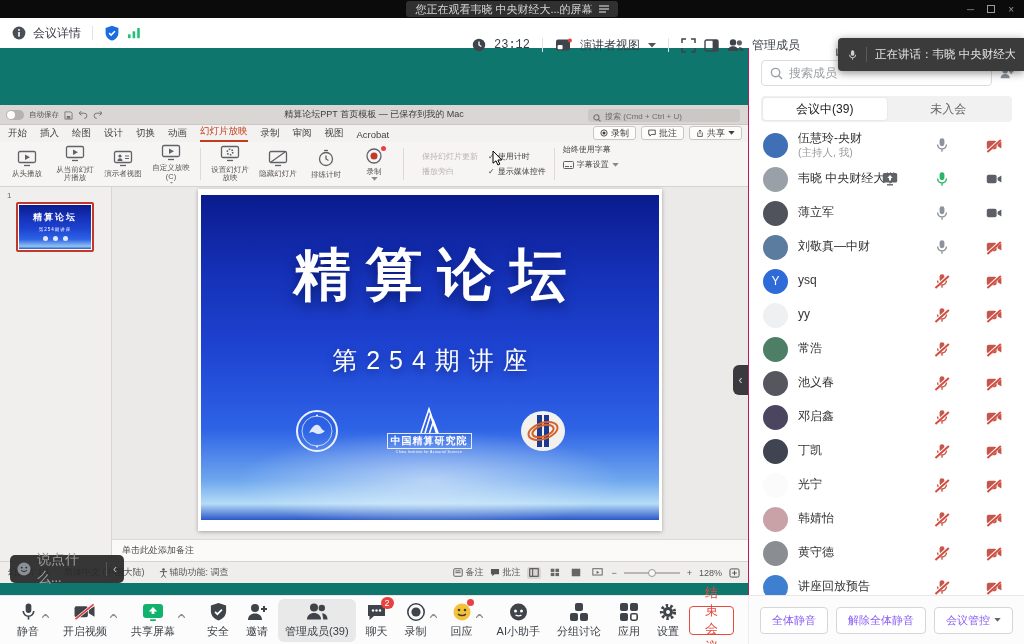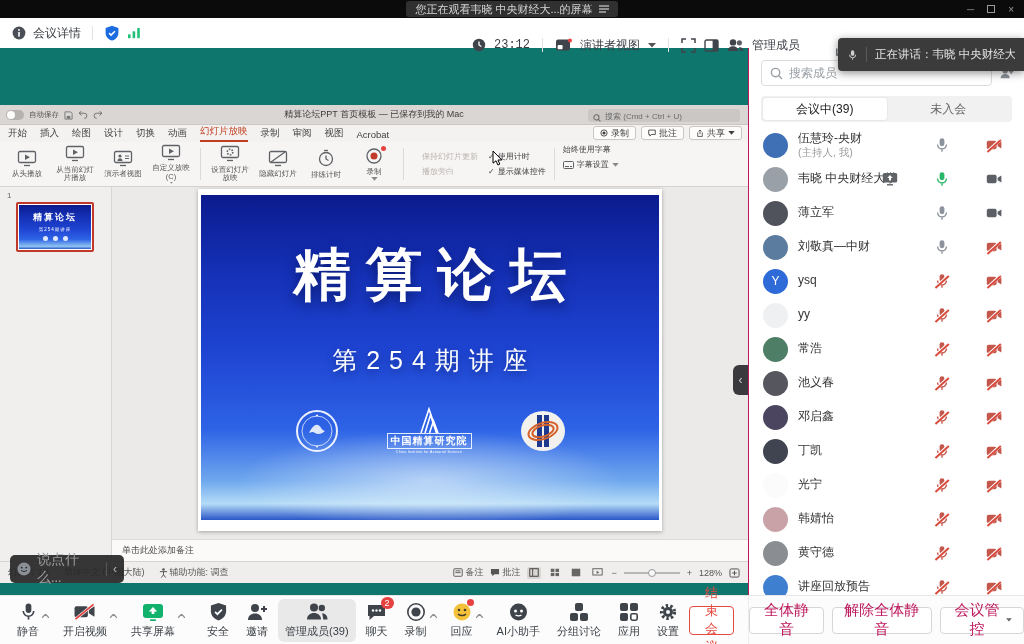--- a/index.html
+++ b/index.html
@@ -121,21 +121,21 @@
   .bbar { position:absolute; top:595px; left:0; width:1024px; height:49px; background:#fcfcfc; border-top:1px solid #e7e7e7; display:flex; }
   .bbar-left { width:748px; display:flex; align-items:center; padding-left:10px; gap:3px; }
   .tbi { position:relative; display:flex; flex-direction:column; align-items:center; justify-content:center; gap:2px; padding:3px 7px; border-radius:6px; font-size:11px; color:#3a3f45; white-space:nowrap; }
   .tbi.active { background:#e9e9e9; }
   .tbi .ic { height:20px; display:flex; align-items:center; }
   .tb-caret { position:absolute; right:-3px; top:9px; }
   .tbadge { position:absolute; top:-2px; right:1px; background:#e64340; color:#fff; border-radius:8px; font-size:9px; line-height:12px; min-width:13px; text-align:center; padding:0 2px; }
   .tdot { position:absolute; top:0; right:6px; width:7px; height:7px; border-radius:50%; background:#e64340; }
   .endbtn { margin-left:auto; margin-right:14px; height:29px; padding:0 13px; border:1px solid #e6493f; color:#e6493f; background:#fff; border-radius:4px; font-size:13px; display:flex; align-items:center; font-family:inherit; }
   .bbar-right { width:276px; border-left:1px solid #ececec; display:flex; align-items:center; justify-content:center; gap:8px; }
-  .fbtn { height:27px; padding:0 11px; border:1px solid #d6d6d6; border-radius:4px; background:#fff; font-size:15px; color:#be185d; display:flex; align-items:center; gap:4px; font-family:inherit; }
+  .fbtn { height:27px; padding:0 11px; border:1px solid #d6d6d6; border-radius:4px; background:#fff; font-size:11px; color:#8b5cf6; display:flex; align-items:center; gap:4px; font-family:inherit; }
 </style>
 </head>
 <body>
 
 <div id="root">
 
   <div class="winbar">
     <div class="banner">
       <span>您正在观看韦晓 中央财经大...的屏幕</span>
       <svg width="10" height="8" viewBox="0 0 10 8">

